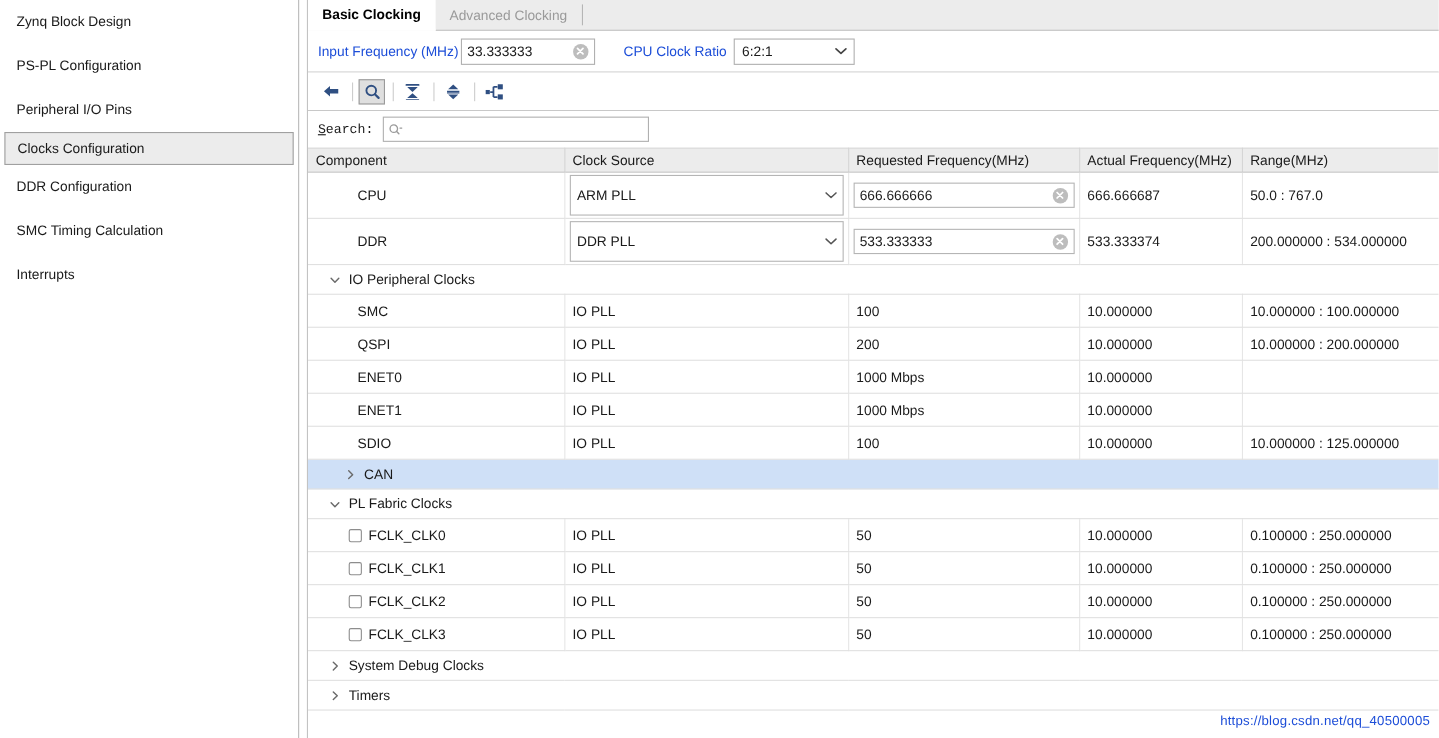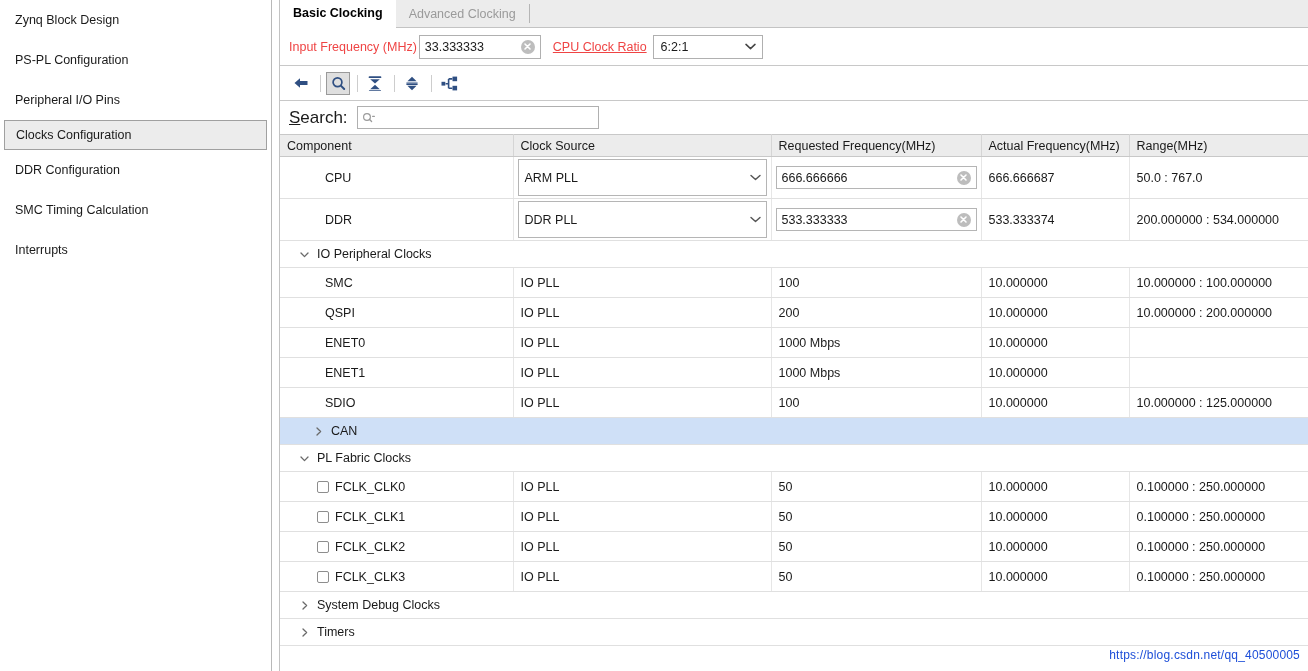--- a/index.html
+++ b/index.html
@@ -84,21 +84,21 @@
 
   
   .formrow {
     height: 38px;
     display: flex; align-items: center;
     padding-left: 9px;
     background: #ffffff;
     border-bottom: 1px solid #c8c8c8;
     box-sizing: border-box;
   }
-  .formlabel { font-size: 12.5px; color: #ef4444; margin-right: 2px; }
+  .formlabel { font-size: 12.5px; color: #1d4ed8; margin-right: 2px; }
   .txtfield {
     position: relative;
     height: 24px;
     border: 1px solid #b0b0b0;
     background: #ffffff;
     display: flex; align-items: center;
     box-sizing: border-box;
     padding: 0 24px 0 5px;
     font-size: 12.5px;
   }
@@ -143,21 +143,21 @@
 
   
   .searchbar {
     height: 33px;
     background: #ffffff;
     display: flex; align-items: center;
     padding-left: 9px;
     box-sizing: border-box;
   }
   .search-label {
-    font-size: 17px; margin-right: 9px; color: #1a1a1a;
+    font-size: 12px; margin-right: 9px; color: #1a1a1a; font-family: Liberation Mono, monospace;
   }
   .search-label u { text-decoration: underline; }
   .search-input-wrap {
     width: 242px; height: 23px;
     border: 1px solid #b0b0b0; background: #fff;
     display: flex; align-items: center; padding: 0 4px;
     box-sizing: border-box;
   }
   .search-glyph { display:flex; align-items:center; color:#9b9b9b; }
 
@@ -290,21 +290,21 @@
     <div class="formrow">
       <span class="formlabel">Input Frequency (MHz)</span>
       <div class="txtfield" style="width:122px;">
         <span>33.333333</span>
         <span class="clear-icon">
           <svg width="9" height="9" viewBox="0 0 9 9" aria-hidden="true">
             <path d="M2 2 L7 7 M7 2 L2 7" stroke="#ffffff" stroke-width="1.6" stroke-linecap="round"></path>
           </svg>
         </span>
       </div>
-      <span class="formlabel" style="margin-left:12px;text-decoration:underline;">CPU Clock Ratio</span>
+      <span class="formlabel" style="margin-left:26px;">CPU Clock Ratio</span>
       <div class="combo" style="width:110px; margin-left:4px;">
         <span>6:2:1</span>
         <svg class="chev" viewBox="0 0 11 7">
           <path d="M1 1.4 L5.5 5.6 L10 1.4" fill="none" stroke="#444" stroke-width="1.5" stroke-linecap="round" stroke-linejoin="round"></path>
         </svg>
       </div>
     </div>
 
     <div class="toolbar">
       <div class="tbtn">

